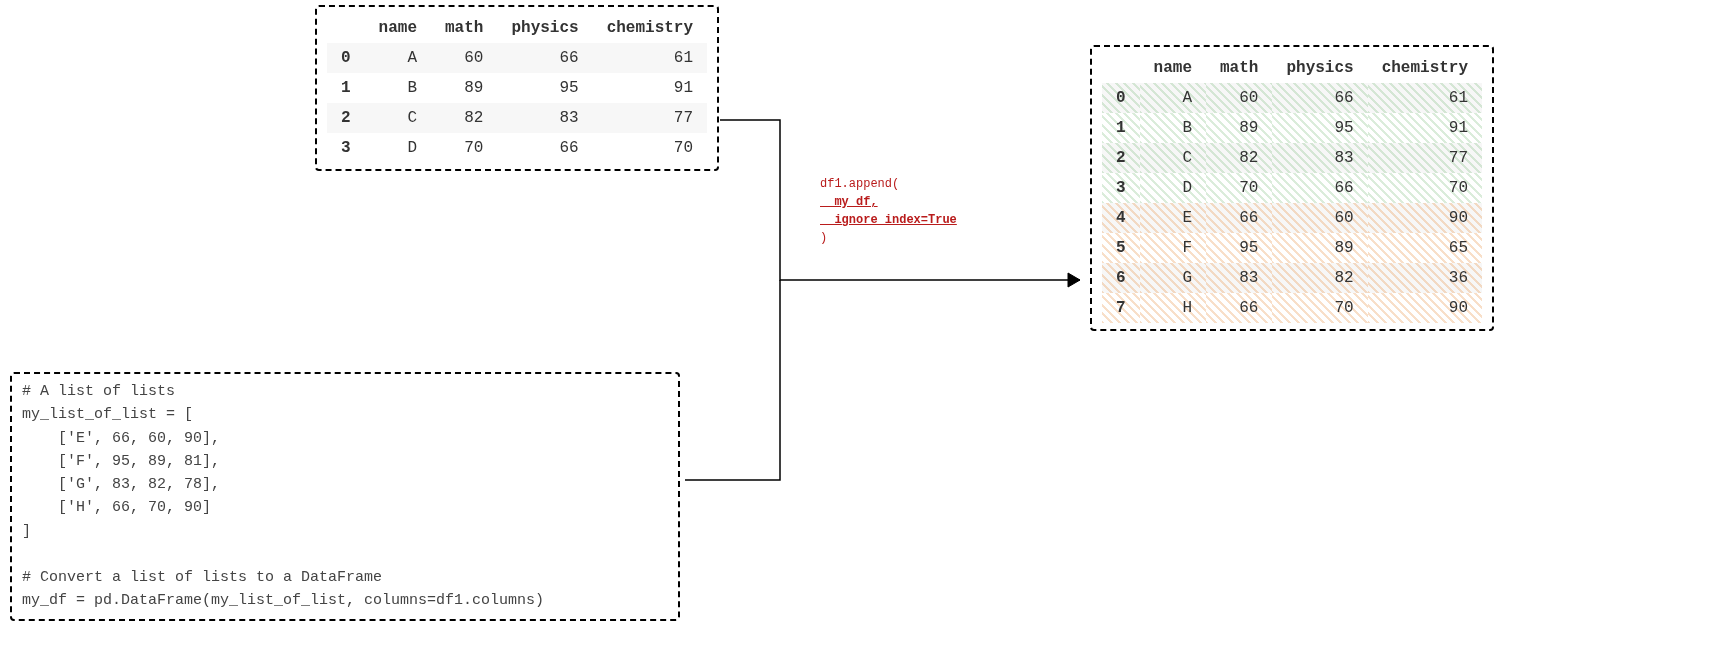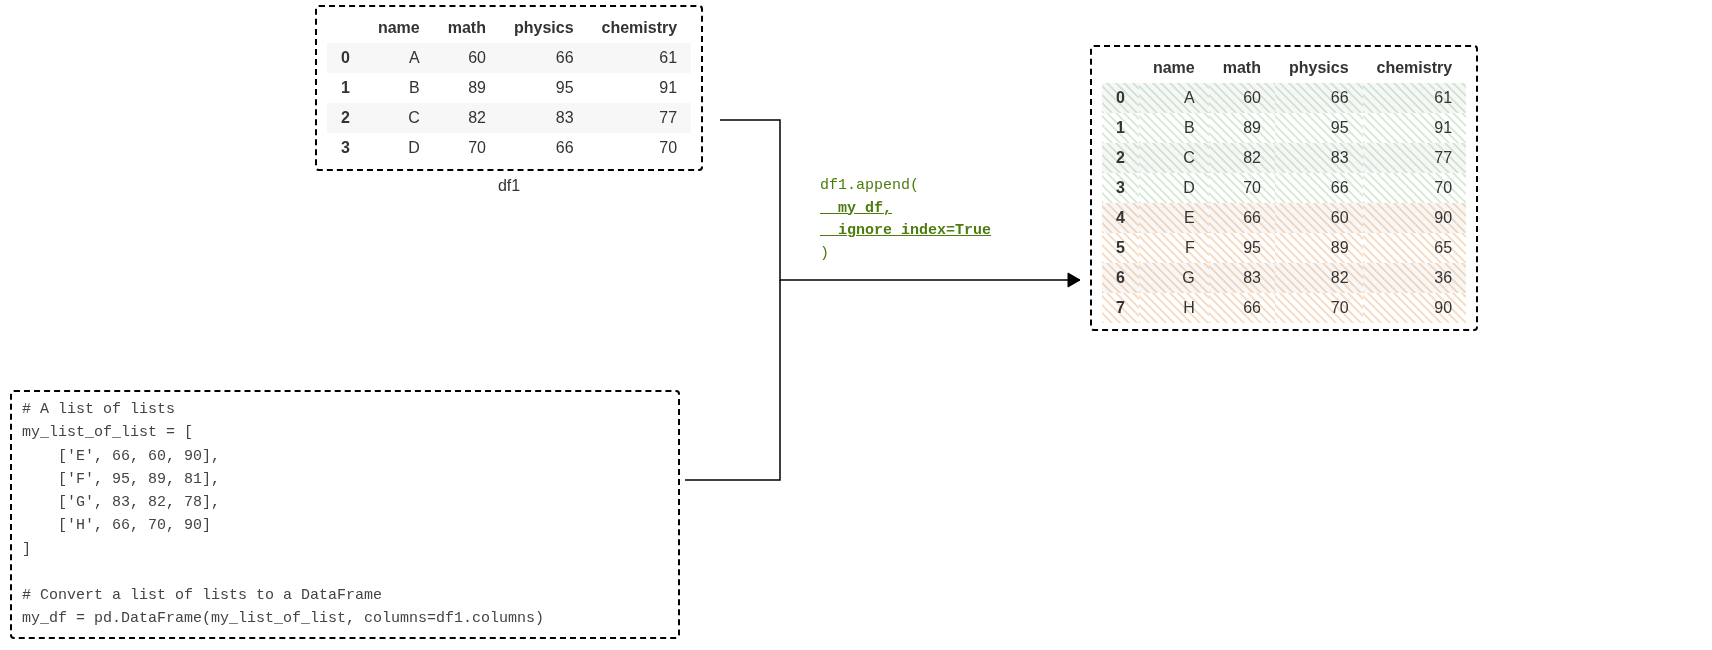--- a/index.html
+++ b/index.html
@@ -16,20 +16,21 @@
   }
   .dashed-box {
     border: 2px dashed #000;
     border-radius: 4px;
     padding: 6px 10px;
     background: #fff;
   }
   .df-table {
     border-collapse: collapse;
     font-size: 16px;
+    font-family: Liberation Mono, monospace;
   }
   .df-table th, .df-table td {
     padding: 6px 14px;
     text-align: right;
   }
   .df-table th.idx, .df-table td.idx {
     text-align: left;
     font-weight: bold;
   }
   .df-table th { font-weight: bold; }
@@ -45,35 +46,35 @@
     font-size: 15px;
     line-height: 1.55;
     white-space: pre;
     color: #444;
   }
   .append-code {
     position: absolute;
     left: 820px;
     top: 175px;
     font-family: "SFMono-Regular", Consolas, "Liberation Mono", Menlo, monospace;
-    font-size: 15px;
+    font-size: 12px;
     line-height: 1.5;
-    color: #4d7c0f;
+    color: #b91c1c;
     white-space: pre;
   }
   .append-code .bold { font-weight: bold; text-decoration: underline; }
   .df1-wrap {
     position: absolute;
     left: 315px;
     top: 5px;
   }
   .code-wrap {
     position: absolute;
     left: 10px;
-    top: 390px;
+    top: 372px;
     width: 670px;
   }
   .result-wrap {
     position: absolute;
     left: 1090px;
     top: 45px;
   }
   .connector {
     position: absolute;
     stroke: #000;
@@ -139,21 +140,20 @@
           <tr>
             <td class="idx">3</td>
             <td>D</td>
             <td>70</td>
             <td>66</td>
             <td>70</td>
           </tr>
         </tbody>
     </table>
   </div>
-  <div class="df-caption">df1</div>
 </div>
 
 <div class="code-wrap dashed-box code-box"># A list of lists
 my_list_of_list = [
     ['E', 66, 60, 90],
     ['F', 95, 89, 81],
     ['G', 83, 82, 78],
     ['H', 66, 70, 90]
 ]
 

